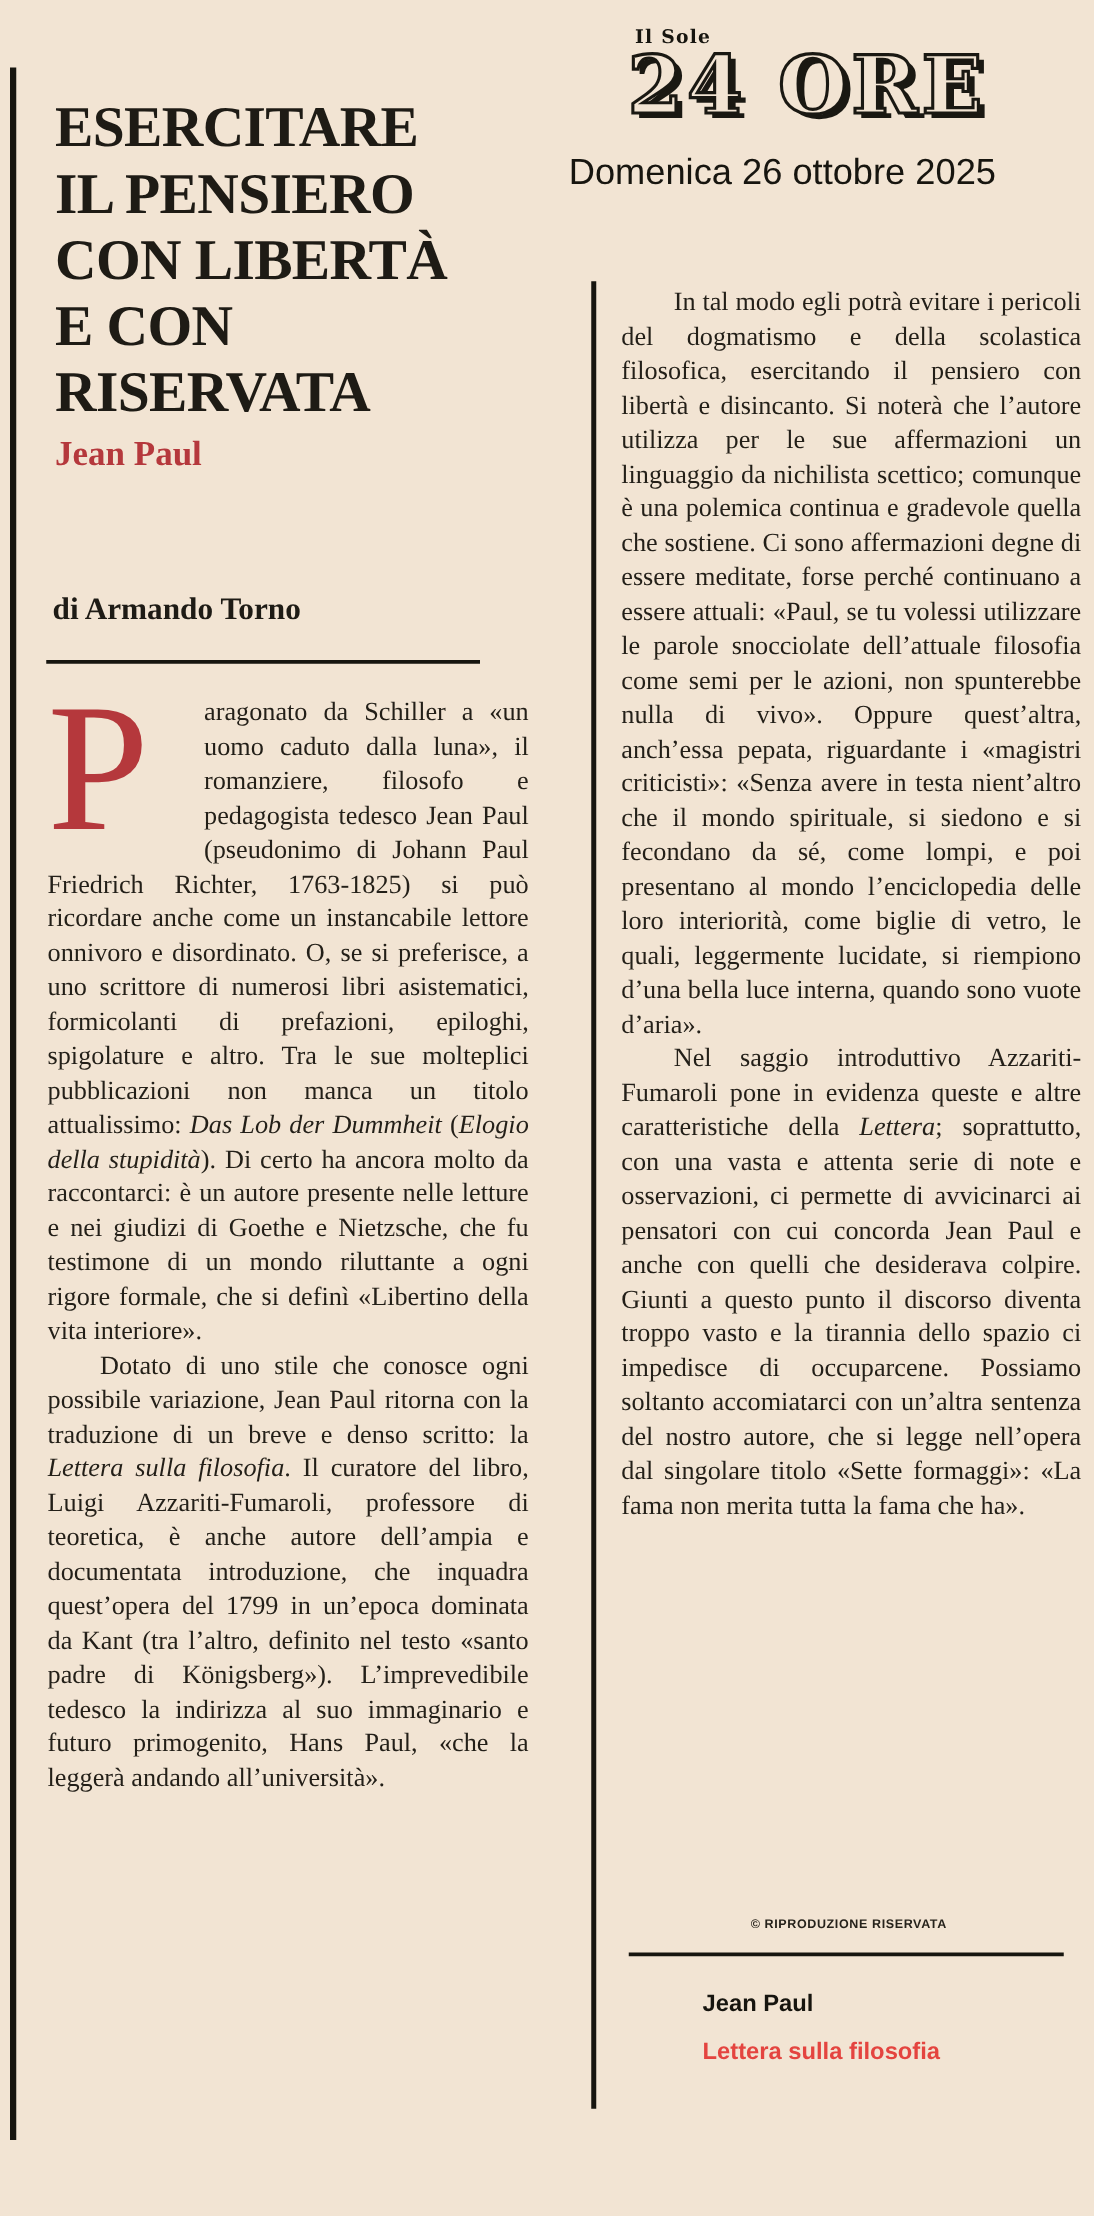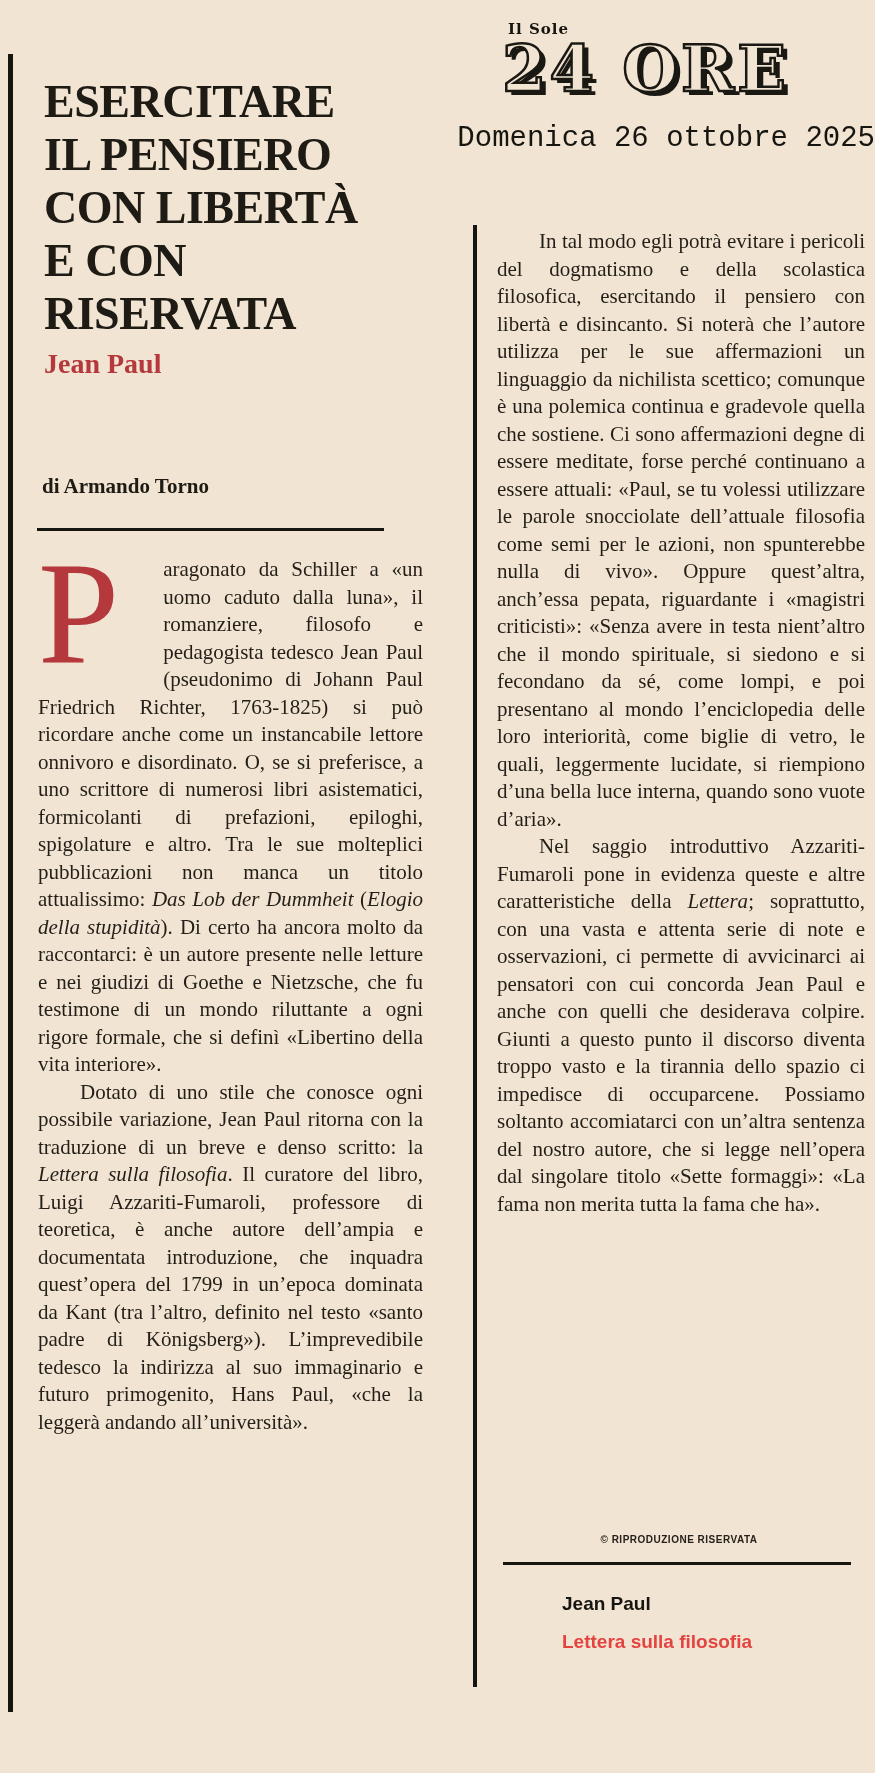--- a/index.html
+++ b/index.html
@@ -29,21 +29,21 @@
     white-space: pre-line;
   }
   .subtitle {
     position: absolute; left: 44px; top: 348px;
     font-family: "Liberation Serif", serif;
     font-weight: bold; font-size: 28px;
     color: #b5383c;
   }
   .byline {
     position: absolute; left: 42px; top: 474px;
-    font-weight: bold; font-size: 21px;
+    font-weight: bold; font-size: 25px;
     color: #1e1b15;
   }
   .hrule { position: absolute; background: #17150f; height: 3px; }
   #rule-left  { left: 37px;  top: 528px;  width: 347px; }
   #rule-right { left: 503px; top: 1562px; width: 348px; }
 
   .body-col {
     position: absolute;
     font-size: 21px; line-height: 27.5px;
     text-align: justify;
@@ -76,22 +76,22 @@
     position: absolute; left: 502px; top: 32px;
     font-family: "DejaVu Serif", serif;
     font-weight: bold; font-size: 64px; line-height: 74px;
     letter-spacing: 3px;
     color: #f2e4d3;
     -webkit-text-stroke: 2.5px #1a1812;
     text-shadow: 5px 4px 0 #1a1812;
   }
   .masthead-date {
     position: absolute; left: 455px; top: 122px; width: 420px;
-    text-align: right;
-    font-family: Liberation Mono, monospace;
+    text-align: left;
+    font-family: Liberation Sans, sans-serif;
     font-size: 29px;
     color: #17150f;
   }
 
   .copyright {
     position: absolute; left: 494px; top: 1534px; width: 370px;
     text-align: center;
     font-family: "Liberation Sans", sans-serif;
     font-weight: bold; font-size: 10px;
     letter-spacing: 0.5px;

